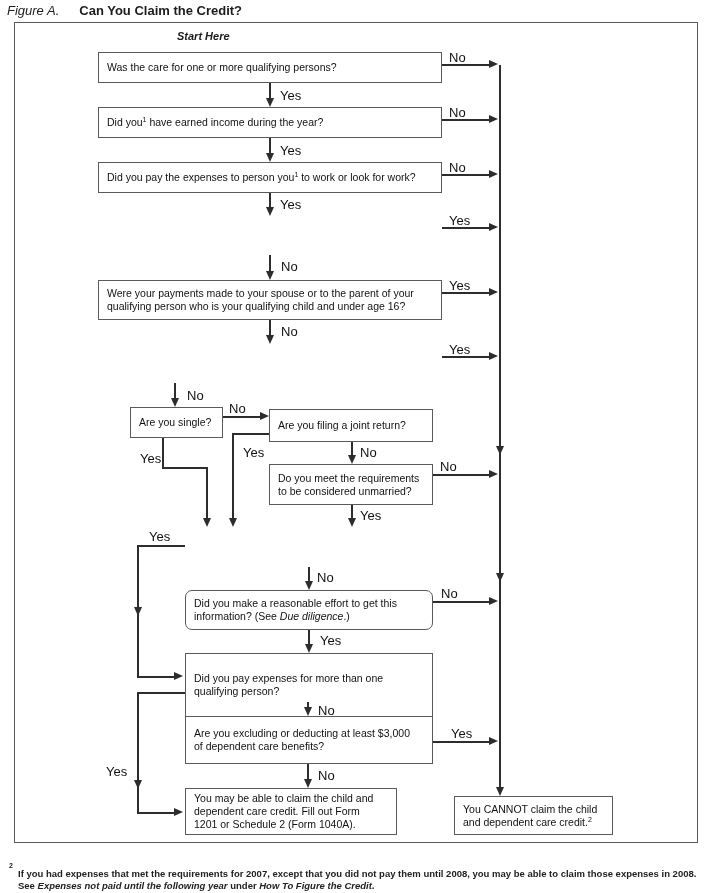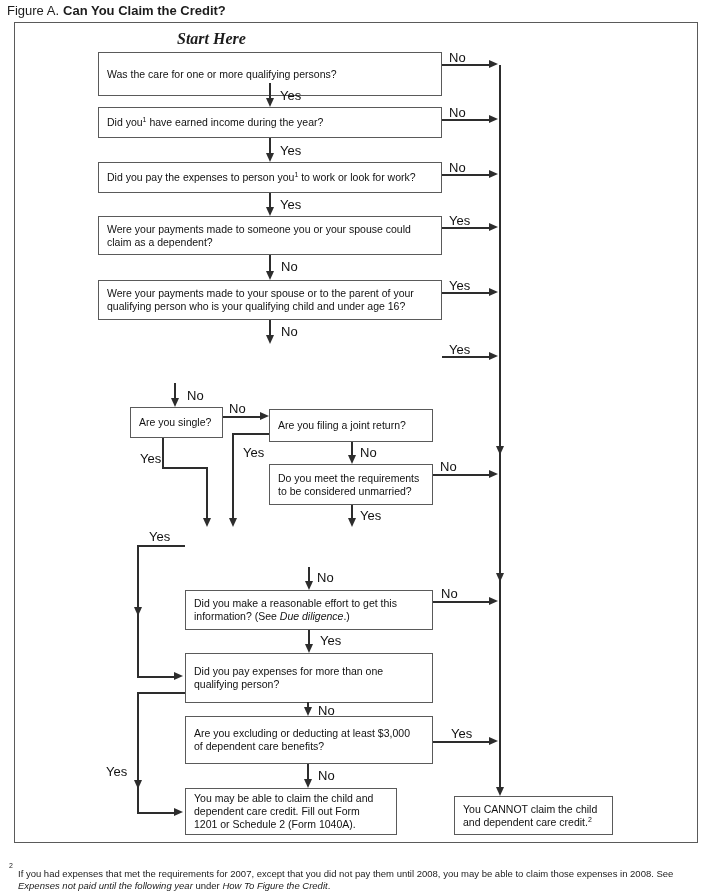--- a/index.html
+++ b/index.html
@@ -1,23 +1,23 @@
 <!DOCTYPE html>
 <html><head>
 <meta charset="utf-8">
 <style>
   html,body{margin:0;padding:0;background:#fff;}
   .page{position:relative;width:712px;height:893px;background:#fff;
         font-family:"Liberation Sans",sans-serif;color:#1c1c1c;overflow:hidden;}
   .title{position:absolute;left:7px;top:3px;font-size:13px;}
-  .title .pfx{font-weight:400;}
-  .title .main{font-weight:700;margin-left:4px;}
+  .title .pfx{font-weight:400;font-style:italic;}
+  .title .main{font-weight:700;margin-left:20px;}
   .frame{position:absolute;left:14px;top:22px;width:684px;height:821px;
          border:1.4px solid #5a5a5a;box-sizing:border-box;background:#fff;}
-  .start{position:absolute;left:177px;top:30px;font-size:16px;font-weight:700;font-style:italic;font-family:Liberation Serif, serif;}
+  .start{position:absolute;left:177px;top:30px;font-size:11px;font-weight:700;font-style:italic;}
   .box{position:absolute;border:1.3px solid #5a5a5a;background:#fff;box-sizing:border-box;
        display:flex;align-items:center;padding:2px 14px 2px 8px;
        font-size:10.5px;line-height:13px;color:#111;}
   .box p{margin:0;}
   sup{font-size:7px;line-height:0;vertical-align:4px;}
   .ln{position:absolute;background:#2d2d2d;}
   .v{width:1.5px;}
   .h{height:1.5px;}
   .ad{position:absolute;width:0;height:0;border-left:4.5px solid transparent;
       border-right:4.5px solid transparent;border-top:9px solid #2d2d2d;}
@@ -34,48 +34,45 @@
 <div class="page">
 
   <div class="title">
     <span class="pfx">Figure A.</span><span class="main">Can You Claim the Credit?</span>
   </div>
 
   <div class="frame"></div>
 
   <div class="start">Start Here</div>
 
-  <div class="box" style="left:98px;top:52px;width:344px;height:44px;">
+  <div class="box" style="left:98px;top:52px;width:344px;height:31px;">
       <p>Was the care for one or more qualifying persons?</p>
     </div>
   <div class="box" style="left:98px;top:107px;width:344px;height:31px;">
       <p><span>Did you</span><sup>1</sup><span> have earned income during the year?</span></p>
     </div>
   <div class="box" style="left:98px;top:162px;width:344px;height:31px;">
       <p><span>Did you pay the expenses to person you</span><sup>1</sup><span> to work or look for work?</span></p>
-    </div>
-  <div class="box" style="left:98px;top:216px;width:344px;height:39px;">
-      <p>Were your payments made to someone you or your spouse could claim as a dependent?</p>
     </div>
   <div class="box" style="left:98px;top:280px;width:344px;height:40px;">
       <p>Were your payments made to your spouse or to the parent of your qualifying person who is your qualifying child and under age 16?</p>
     </div>
   <div class="box" style="left:130px;top:407px;width:93px;height:31px;padding-right:4px;">
       <p>Are you single?</p>
     </div>
   <div class="box" style="left:269px;top:409px;width:164px;height:33px;padding-right:4px;">
       <p>Are you filing a joint return?</p>
     </div>
   <div class="box" style="left:269px;top:464px;width:164px;height:41px;padding-right:6px;">
       <p>Do you meet the requirements to be considered unmarried?</p>
     </div>
-  <div class="box" style="left:185px;top:590px;width:248px;height:40px;padding-right:24px;">
+  <div class="box" style="left:185px;top:590px;width:248px;height:40px;padding-right:24px;border-radius:7px;">
       <p><span>Did you make a reasonable effort to get this information? (See </span><span class="it">Due diligence</span><span>.)</span></p>
     </div>
-  <div class="box" style="left:185px;top:653px;width:248px;height:50px;padding-right:40px;">
+  <div class="box" style="left:185px;top:653px;width:248px;height:64px;padding-right:40px;">
       <p>Did you pay expenses for more than one qualifying person?</p>
     </div>
   <div class="box" style="left:185px;top:716px;width:248px;height:48px;padding-right:18px;">
       <p>Are you excluding or deducting at least $3,000 of dependent care benefits?</p>
     </div>
   <div class="box" style="left:185px;top:788px;width:212px;height:47px;padding-right:14px;">
       <p>You may be able to claim the child and dependent care credit. Fill out Form 1201 or Schedule 2 (Form 1040A).</p>
     </div>
   <div class="box" style="left:454px;top:796px;width:159px;height:39px;padding-right:8px;">
       <p><span>You CANNOT claim the child and dependent care credit.</span><sup>2</sup></p>
@@ -170,17 +167,17 @@
   <div class="lbl" style="left:360px;top:508px;">Yes</div>
   <div class="lbl" style="left:149px;top:529px;">Yes</div>
   <div class="lbl" style="left:317px;top:570px;">No</div>
   <div class="lbl" style="left:441px;top:586px;">No</div>
   <div class="lbl" style="left:320px;top:633px;">Yes</div>
   <div class="lbl" style="left:318px;top:703px;">No</div>
   <div class="lbl" style="left:451px;top:726px;">Yes</div>
   <div class="lbl" style="left:106px;top:764px;">Yes</div>
   <div class="lbl" style="left:318px;top:768px;">No</div>
 
-  <div class="fn" style="top:868px;width:692px;">
+  <div class="fn" style="top:868px;width:692px;font-weight:bold;">
     <sup class="fsup">2</sup><span>If you had expenses that met the requirements for 2007, except that you did not pay them until 2008, you may be able to claim those expenses in 2008. See </span><span class="it">Expenses not paid until the following year</span><span> under </span><span class="it">How To Figure the Credit</span><span>.</span>
   </div>
 
 </div>
 
 </body></html>

